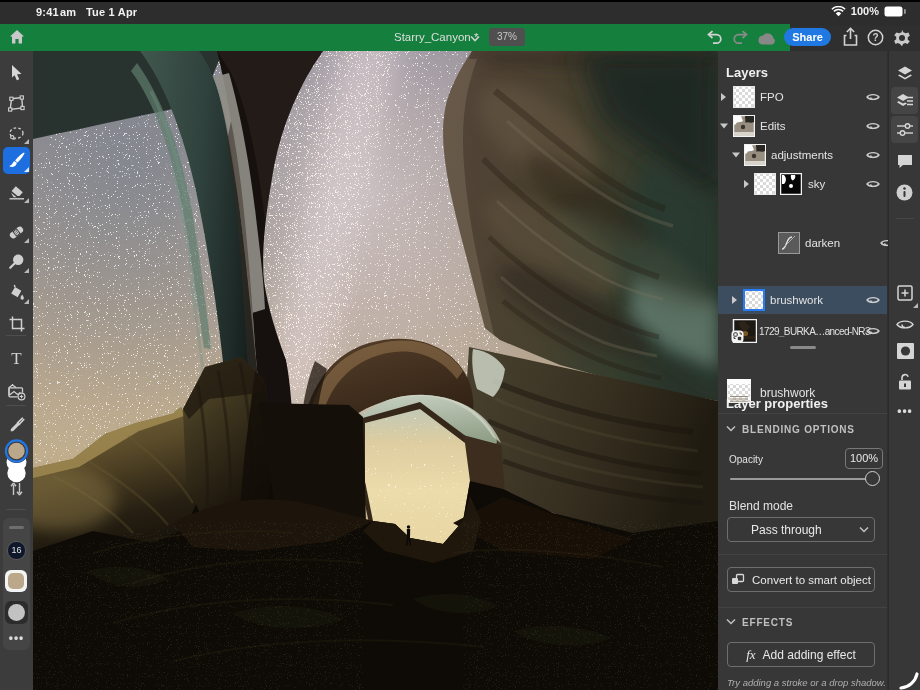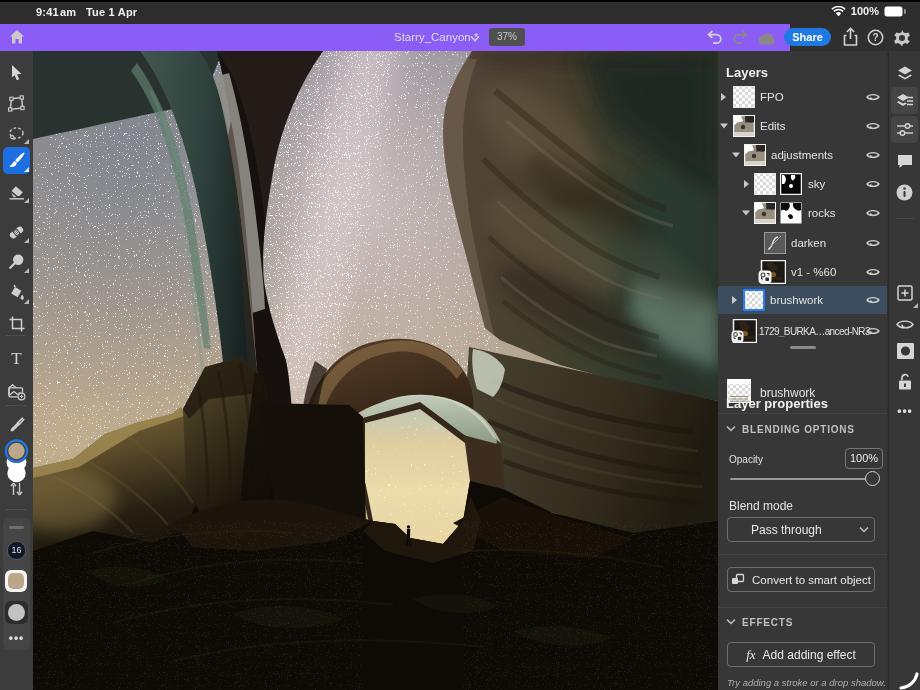--- a/index.html
+++ b/index.html
@@ -3,21 +3,21 @@
 <meta charset="utf-8">
 <style>
   html,body{margin:0;padding:0;}
   body{width:920px;height:690px;overflow:hidden;background:#2f2f2f;font-family:"Liberation Sans",sans-serif;position:relative;}
   .abs{position:absolute;}
   
   #statusbar{left:0;top:0;width:920px;height:24px;background:#2d2d2d;border-top:2px solid #000;}
   #statusbar .time{position:absolute;left:36px;top:4px;color:#f2f2f2;font-size:11px;font-weight:bold;letter-spacing:.2px;}
   #statusbar .right{position:absolute;right:14px;top:3px;color:#f2f2f2;font-size:11px;font-weight:bold;display:flex;align-items:center;gap:5px;}
   
-  #toolbar{left:0;top:24px;width:790px;height:27px;background:#8b5cf6;}
+  #toolbar{left:0;top:24px;width:790px;height:27px;background:#15803d;}
   #title{position:absolute;left:394px;top:7px;color:#dedede;font-size:11.5px;}
   #zoombadge{position:absolute;left:489px;top:4px;width:36px;height:18px;background:#4f4f4f;border-radius:3px;color:#c8c8c8;font-size:10px;text-align:center;line-height:18px;}
   .tbicon{position:absolute;top:1px;}
   #sharebtn{position:absolute;left:784px;top:4px;width:47px;height:18px;background:#2079e2;border-radius:9px;color:#fff;font-size:11px;font-weight:bold;text-align:center;line-height:18px;}
   
   #tools{left:0;top:51px;width:33px;height:639px;background:#3c3c3c;}
   #toolsub{position:absolute;left:3px;top:467px;width:27px;height:132px;background:#454545;border-radius:6px;}
   
   #panel{left:718px;top:51px;width:169px;height:639px;background:#373737;color:#e4e4e4;}
   #rstrip{left:888px;top:51px;width:32px;height:639px;background:#373737;border-left:1px solid #2b2b2b;box-sizing:border-box;}
@@ -500,73 +500,34 @@
         <path d="M11 2 L15 2 C16 5 14 7 12.5 7.5 C11 6.5 10.5 4 11 2 Z" fill="#fff"></path>
         <circle cx="11" cy="13" r="2" fill="#fff"></circle>
       </svg>
   <div class="lbl" style="left:90px;">sky</div>
   <svg class="eye" width="14" height="10" viewBox="0 0 14 10">
         <path d="M1 5 C3.2 1.9 10.8 1.9 13 5 C10.8 8.1 3.2 8.1 1 5 Z" stroke="#cdcdcd" stroke-width="1.3" fill="none"></path>
         <path d="M7.2 7.7 A2.5 2.5 0 0 1 4.7 5.3" stroke="#cdcdcd" stroke-width="1.2" fill="none"></path>
       </svg>
 </div>
 
-<div class="lrow" style="top:147px;">
-  <div class="disc d" style="left:24px;"></div>
-  <svg class="thumb" style="left:36px;" width="22" height="22">
-        <rect x="0.5" y="0.5" width="21" height="21" fill="#978e80" stroke="#f2f2f2" stroke-width="1.5"></rect>
-        <path d="M1 1 L8 1 L10 6 C7 8 4 6 3 9 L1 10 Z" fill="#fdfdfd"></path>
-        <path d="M12 1 L21 1 L21 7 C18 9 14 6 12.5 8 Z" fill="#2a2622"></path>
-        <circle cx="10" cy="12" r="2.2" fill="#3a342c"></circle>
-        <rect x="1" y="17" width="20" height="4" fill="#d8d4cc"></rect>
-      </svg>
-  <svg class="thumb" style="left:62px;" width="22" height="22">
-        <rect x="0.5" y="0.5" width="21" height="21" fill="#fdfdfd"></rect>
-        <path d="M1 1 L9 1 C11 4 9 8 6 9 C4 7 2 8 1 9 Z" fill="#0a0a0a"></path>
-        <path d="M13 1 L21 1 L21 8 C18 10 14 7 13 4 Z" fill="#0a0a0a"></path>
-        <path d="M8 13 C11 11 13 13 13 16 C11 18 8 17 8 13 Z" fill="#0a0a0a"></path>
-      </svg>
-  <div class="lbl" style="left:90px;">rocks</div>
-  <svg class="eye" width="14" height="10" viewBox="0 0 14 10">
-        <path d="M1 5 C3.2 1.9 10.8 1.9 13 5 C10.8 8.1 3.2 8.1 1 5 Z" stroke="#cdcdcd" stroke-width="1.3" fill="none"></path>
-        <path d="M7.2 7.7 A2.5 2.5 0 0 1 4.7 5.3" stroke="#cdcdcd" stroke-width="1.2" fill="none"></path>
-      </svg>
-</div>
-
-<div class="lrow" style="top:177px;">
+
+<div class="lrow" style="top:177px;margin-left:14px;">
   <svg class="thumb" style="left:46px;" width="22" height="22">
         <rect x="0.5" y="0.5" width="21" height="21" fill="#5a5a5a" stroke="#9a9a9a"></rect>
         <path d="M4 17 C9 17 8 5 14 5" stroke="#e8e8e8" stroke-width="1.3" fill="none"></path>
         <path d="M4 17 L17 4" stroke="#bdbdbd" stroke-width="0.8"></path>
       </svg>
   <div class="lbl" style="left:73px;">darken</div>
   <svg class="eye" width="14" height="10" viewBox="0 0 14 10">
         <path d="M1 5 C3.2 1.9 10.8 1.9 13 5 C10.8 8.1 3.2 8.1 1 5 Z" stroke="#cdcdcd" stroke-width="1.3" fill="none"></path>
         <path d="M7.2 7.7 A2.5 2.5 0 0 1 4.7 5.3" stroke="#cdcdcd" stroke-width="1.2" fill="none"></path>
       </svg>
 </div>
 
-<div class="lrow" style="top:206px;">
-  <svg class="thumb" style="left:40px;" width="28" height="24" viewBox="0 0 28 24">
-        <rect x="3.5" y="0.5" width="24" height="23" fill="#1c1814" stroke="#f2f2f2" stroke-width="1.5"></rect>
-        <path d="M8 4 L14 2 L20 8 L14 14 Z" fill="#2e2318"></path>
-        <ellipse cx="15" cy="14.5" rx="3.2" ry="2.6" fill="#7a5524"></ellipse>
-        <rect x="5" y="17" width="20" height="3" fill="#2a2014"></rect>
-        <rect x="0.5" y="10.5" width="13" height="13" rx="3.5" fill="#f4f4f4"></rect>
-        <rect x="3.2" y="13.2" width="3.6" height="3.6" rx="0.8" stroke="#333" fill="none"></rect>
-        <rect x="7.4" y="17.4" width="3.6" height="3.6" rx="0.8" fill="#333"></rect>
-        <path d="M9 13.5 H11 V15.5" stroke="#333" fill="none"></path>
-        <path d="M5 19 H3.5 V17" stroke="#333" fill="none"></path>
-      </svg>
-  <div class="lbl" style="left:73px;">v1 - %60</div>
-  <svg class="eye" width="14" height="10" viewBox="0 0 14 10">
-        <path d="M1 5 C3.2 1.9 10.8 1.9 13 5 C10.8 8.1 3.2 8.1 1 5 Z" stroke="#cdcdcd" stroke-width="1.3" fill="none"></path>
-        <path d="M7.2 7.7 A2.5 2.5 0 0 1 4.7 5.3" stroke="#cdcdcd" stroke-width="1.2" fill="none"></path>
-      </svg>
-</div>
 
 <div class="lrow" style="top:235px;height:28px;background:#3d4d60;">
   <div class="disc r" style="left:14px;"></div>
   <svg class="thumb" style="left:25px;" width="22" height="22">
         <rect x="1" y="1" width="20" height="20" fill="url(#chk)" stroke="#2b7cf2" stroke-width="2"></rect>
       </svg>
   <div class="lbl" style="left:52px;">brushwork</div>
   <svg class="eye" width="14" height="10" viewBox="0 0 14 10">
         <path d="M1 5 C3.2 1.9 10.8 1.9 13 5 C10.8 8.1 3.2 8.1 1 5 Z" stroke="#cdcdcd" stroke-width="1.3" fill="none"></path>
         <path d="M7.2 7.7 A2.5 2.5 0 0 1 4.7 5.3" stroke="#cdcdcd" stroke-width="1.2" fill="none"></path>

